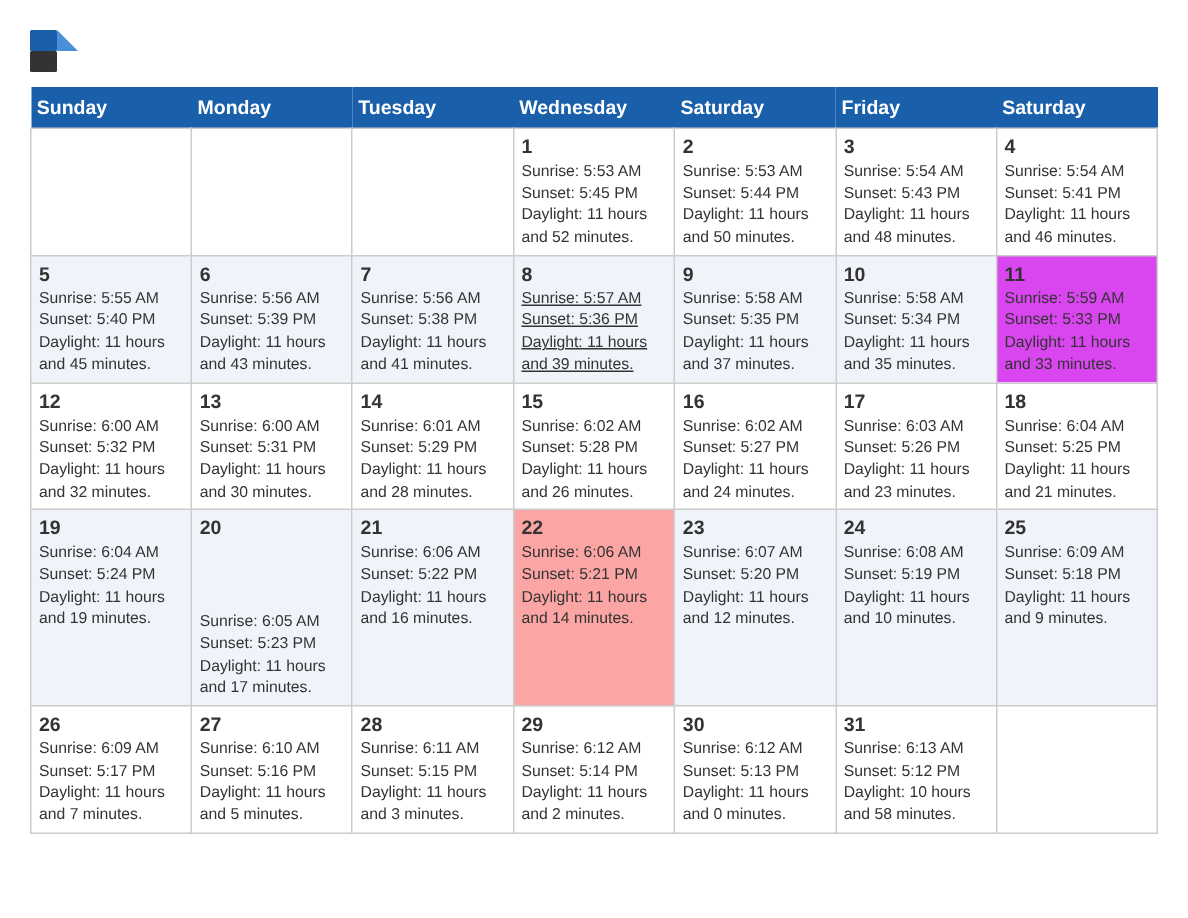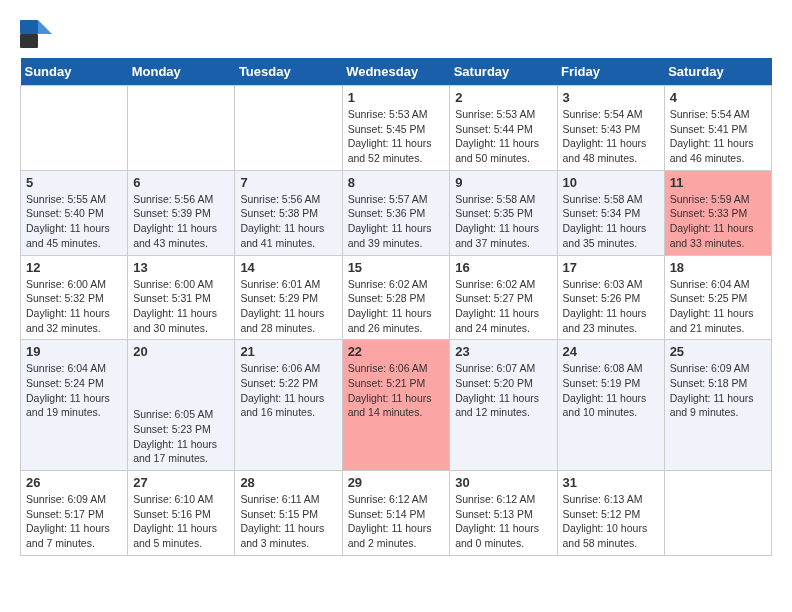--- a/index.html
+++ b/index.html
@@ -163,40 +163,40 @@
         </td>
         <td style="background: rgb(240, 244, 250);">
           <span class="day-num">7</span>
           <div class="day-info" style="white-space: pre-line;">Sunrise: 5:56 AM
 Sunset: 5:38 PM
 Daylight: 11 hours
 and 41 minutes.</div>
         </td>
         <td style="background: rgb(240, 244, 250);">
           <span class="day-num">8</span>
-          <div class="day-info" style="white-space: pre-line;">Sunrise: 5:57 AM
+          <div class="day-info" style="white-space: pre-line; text-decoration: underline;">Sunrise: 5:57 AM
 Sunset: 5:36 PM
 Daylight: 11 hours
 and 39 minutes.</div>
         </td>
         <td style="background: rgb(240, 244, 250);">
           <span class="day-num">9</span>
           <div class="day-info" style="white-space: pre-line;">Sunrise: 5:58 AM
 Sunset: 5:35 PM
 Daylight: 11 hours
 and 37 minutes.</div>
         </td>
         <td style="background: rgb(240, 244, 250);">
           <span class="day-num">10</span>
           <div class="day-info" style="white-space: pre-line;">Sunrise: 5:58 AM
 Sunset: 5:34 PM
 Daylight: 11 hours
 and 35 minutes.</div>
         </td>
-        <td style="background: #fca5a5;">
+        <td style="background: #d946ef;">
           <span class="day-num">11</span>
           <div class="day-info" style="white-space: pre-line;">Sunrise: 5:59 AM
 Sunset: 5:33 PM
 Daylight: 11 hours
 and 33 minutes.</div>
         </td>
       </tr>
       <tr>
         <td>
           <span class="day-num">12</span>

